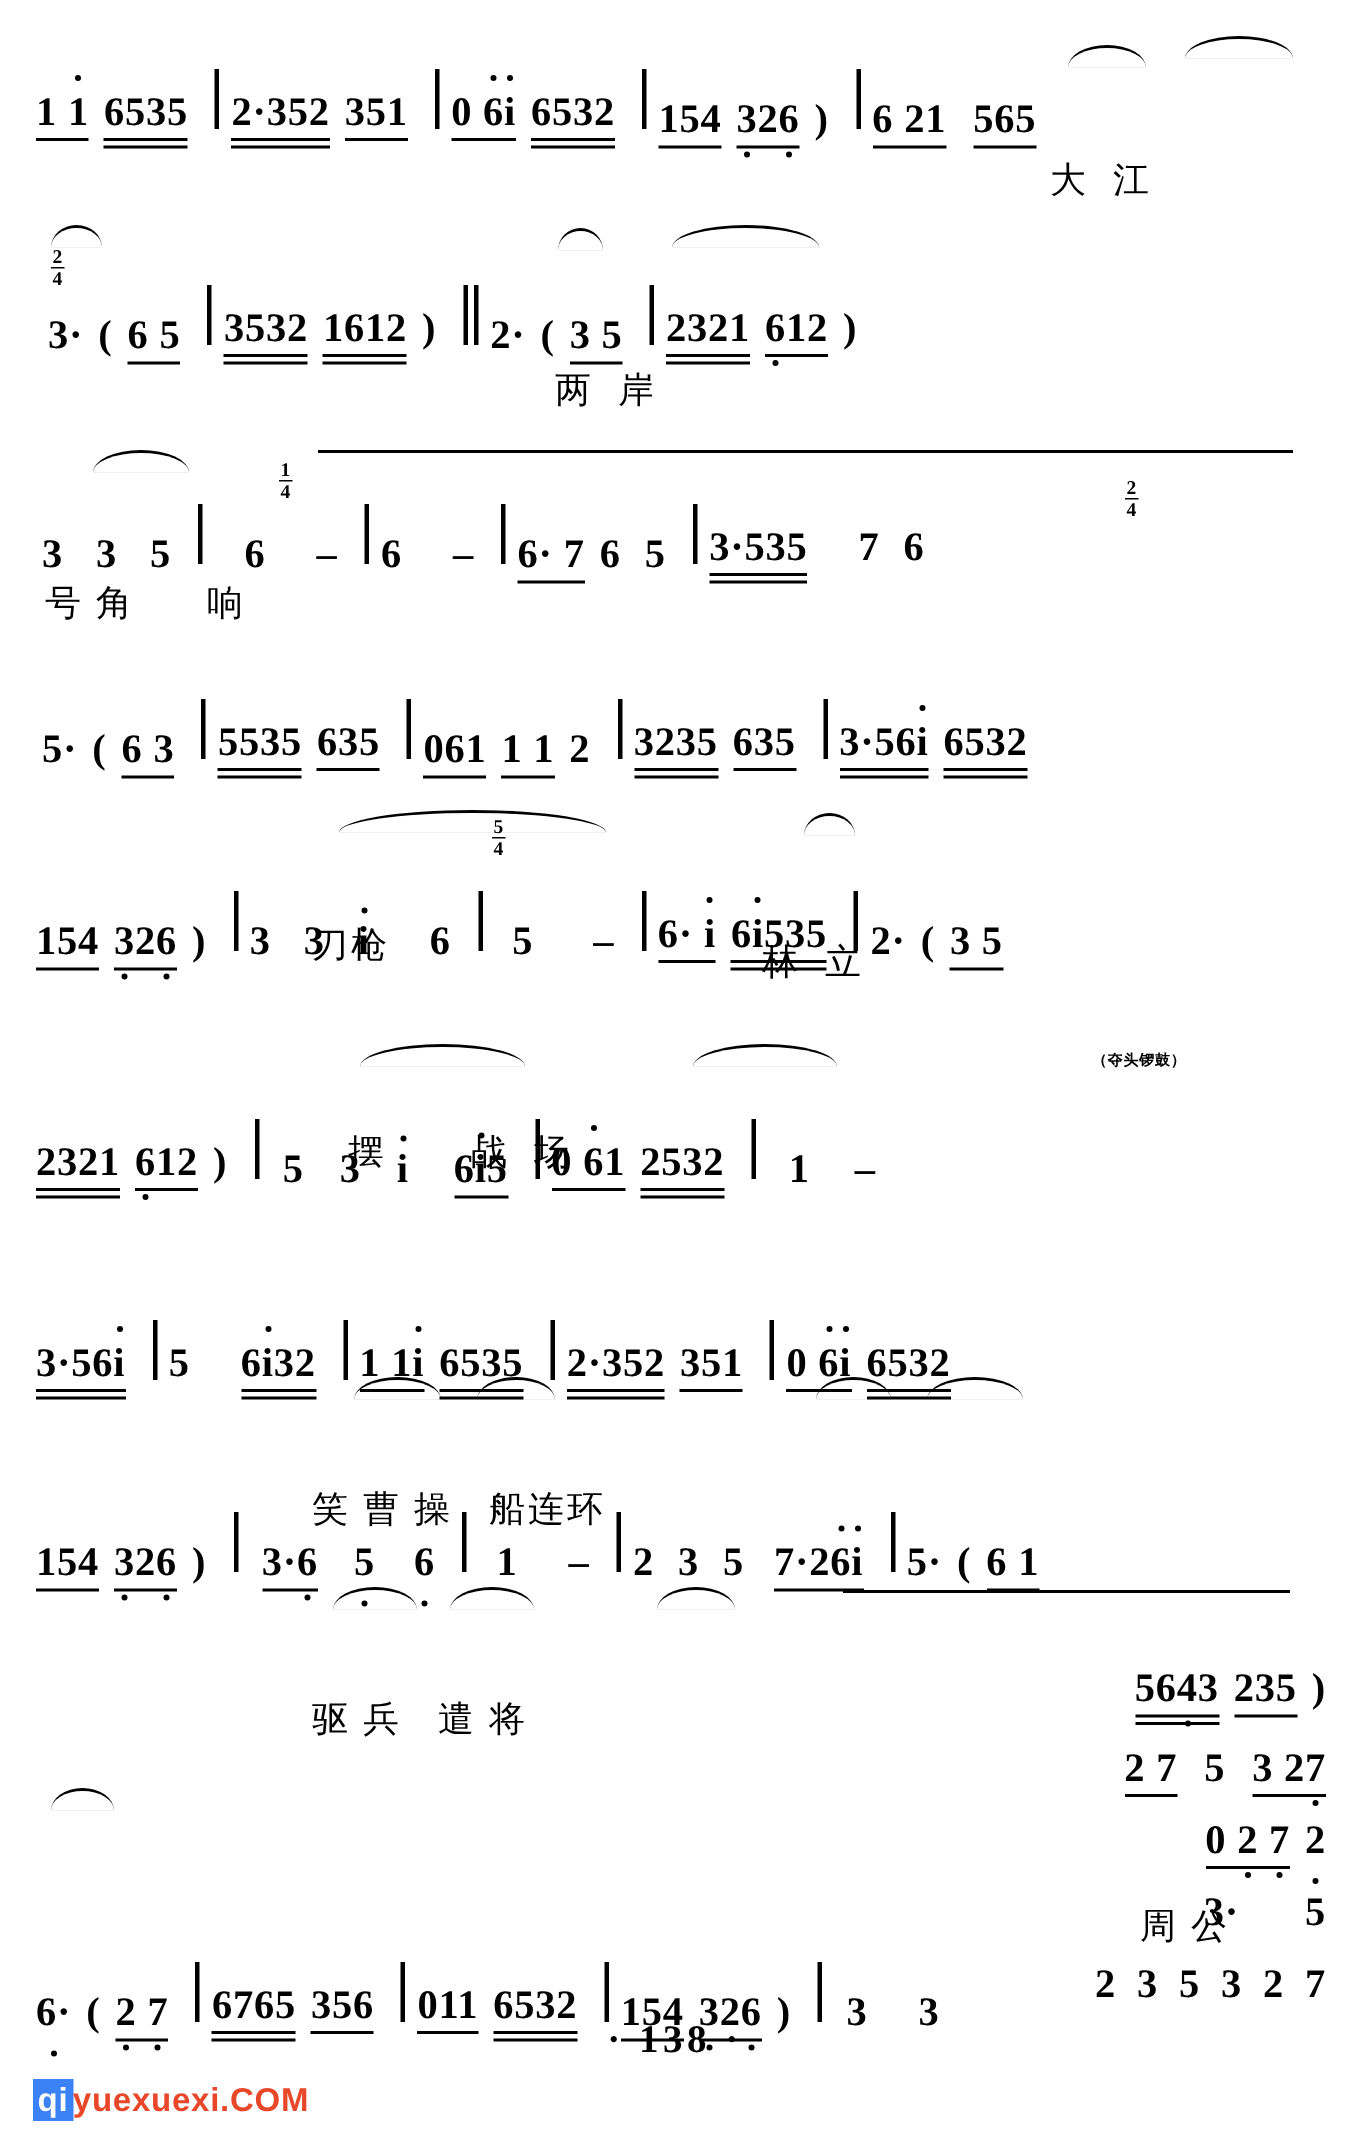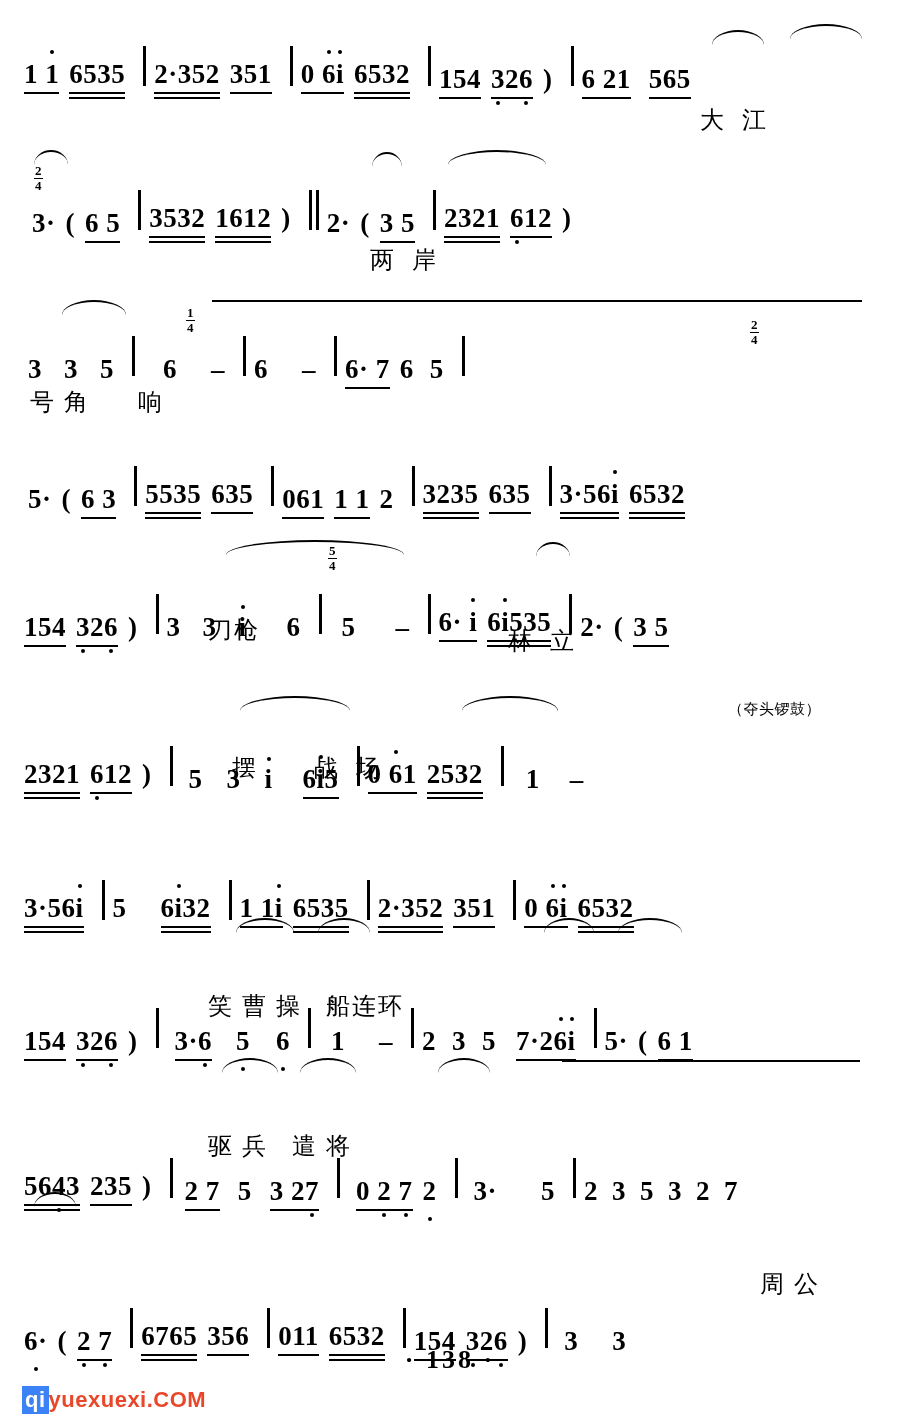--- a/index.html
+++ b/index.html
@@ -128,22 +128,22 @@
     line-height: 1.05;
     text-align: center;
   }
   .meter span { display: block; }
   .meter .num { border-bottom: 1.5px solid #000; padding: 0 1px; }
 
   .paren { font-size: 27px; font-weight: bold; }
 
   .anno {
     position: absolute;
-    font-size: 15px;
-    font-weight: normal;
+    font-size: 10px;
+    font-weight: bold;
     letter-spacing: 0.5px;
   }
 
   
   #pagenum {
     position: absolute;
     left: 0; right: 0;
     bottom: 52px;
     text-align: center;
     font-size: 26px;
@@ -238,20 +238,23 @@
     </div>
     <div class="barline"></div>
     <div class="measure">
       <div class="jianpu"><span class="grp" style="margin-right:34px;">6</span><span class="grp">–</span></div>
     </div>
     <div class="barline"></div>
     <div class="measure">
       <div class="jianpu"><span class="grp u1">6·&nbsp;7</span><span class="grp" style="margin-right:16px;">6</span><span class="grp">5</span></div>
     </div>
     <div class="barline"></div>
+    <div class="measure">
+      <div class="jianpu"><span class="grp u2" style="margin-right:34px;">3·535</span><span class="grp" style="margin-right:16px;">7</span><span class="grp">6</span></div>
+    </div>
   </div>
   <div class="meter" style="left:186px;top:306px;">
     <span class="num">1</span>
       <span>4</span>
   </div>
   <div class="meter" style="left:750px;top:318px;">
     <span class="num">2</span>
       <span>4</span>
   </div>
   <div class="slur" style="left:62px;top:300px;width:64px;"></div>
@@ -374,21 +377,21 @@
     <div class="measure">
       <div class="jianpu"><span class="grp">5·</span><span class="grp paren">(</span><span class="grp u1">6&nbsp;1</span></div>
     </div>
   </div>
   <div class="slur" style="left:236px;top:918px;width:58px;"></div>
   <div class="slur" style="left:318px;top:918px;width:52px;"></div>
   <div class="slur" style="left:544px;top:918px;width:50px;"></div>
   <div class="slur" style="left:618px;top:918px;width:64px;"></div>
   <div class="lyric" style="left:208px;top:990px;">笑 曹 操   船连环</div>
 
-  <div class="system" style="margin-top:50px;height:100px;">
+  <div class="system" style="margin-top:50px;height:100px;flex-direction:column;">
     <div class="measure" style="padding-left:6px;">
       <div class="jianpu"><span class="grp u2">56<span class="dotlow">4</span>3</span><span class="grp u1">235</span><span class="grp paren">)</span></div>
     </div>
     <div class="barline"></div>
     <div class="measure" style="padding-left:10px;">
       <div class="jianpu"><span class="grp u1" style="margin-right:18px;">2&nbsp;7</span><span class="grp" style="margin-right:18px;">5</span><span class="grp u1">3&nbsp;2<span class="dotlow">7</span></span></div>
     </div>
     <div class="barline"></div>
     <div class="measure" style="padding-left:14px;">
       <div class="jianpu"><span class="grp u1">0&nbsp;<span class="dotlow">2</span>&nbsp;<span class="dotlow">7</span></span><span class="grp dotlow">2</span></div>

